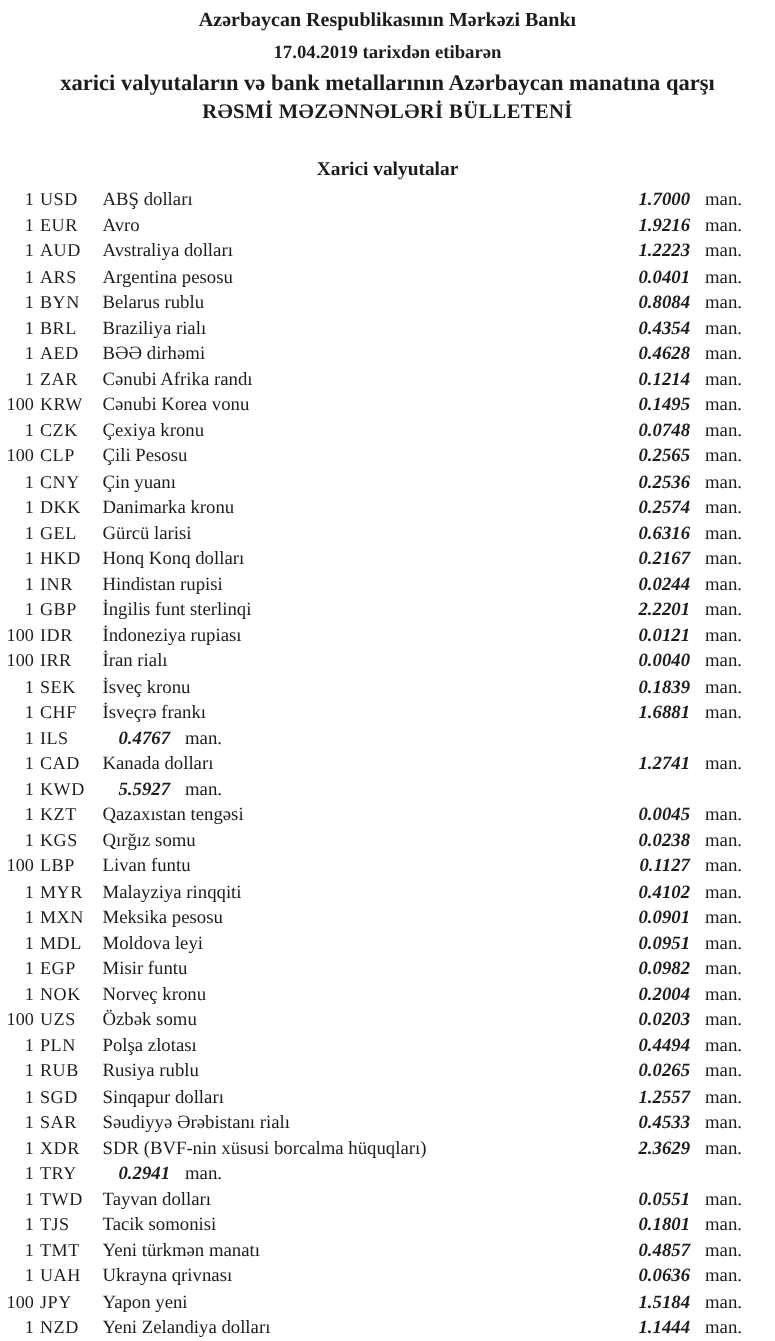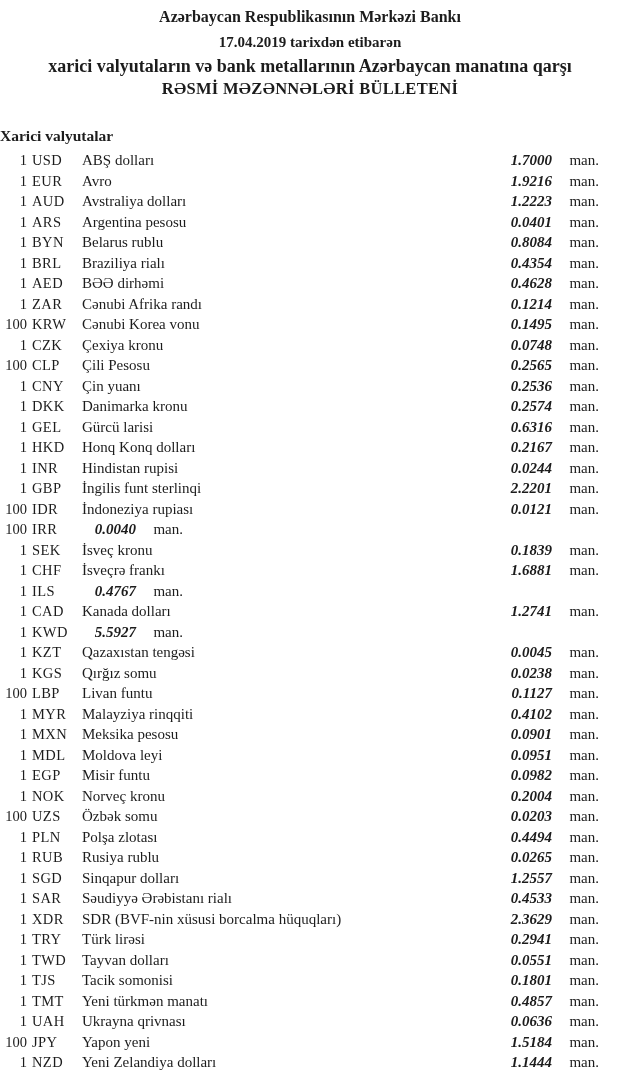--- a/index.html
+++ b/index.html
@@ -26,39 +26,39 @@
   }
   .subject-line {
     position: absolute; top: 57px; left: 0; width: 620px;
     font-size: 18px; font-weight: bold; line-height: 19px;
   }
   .bulletin-title {
     position: absolute; top: 79px; left: 0; width: 620px;
     font-size: 16.5px; font-weight: bold; line-height: 20px; letter-spacing: 0.3px;
   }
   .section-title {
-    position: absolute; top: 126px; left: 0; width: 620px; 
+    position: absolute; top: 126px; left: 0; width: 620px; text-align: center;
     font-size: 15.5px; font-weight: bold; line-height: 19px;
   }
   .rates-table {
     position: absolute; top: 150px; left: 0; width: 620px;
   }
   .row {
     display: flex;
     align-items: baseline;
     height: 20.51px;
     line-height: 20.51px;
     font-size: 15px;
     white-space: nowrap;
   }
   .qty   { width: 27px; text-align: right; font-size: 14.5px; flex: none; }
   .code  { width: 44px; margin-left: 5px; text-align: left; font-size: 14.5px; letter-spacing: 0.4px; flex: none; }
   .name  { flex: 1 1 auto; margin-left: 6px; overflow: hidden; }
   .rate  { width: 60px; text-align: right; font-weight: bold; font-style: italic; flex: none; }
-  .unit  { width: 35px; margin-left: 12px; text-align: right; flex: none; font-family: Liberation Serif, serif; }
+  .unit  { width: 35px; margin-left: 12px; text-align: left; flex: none; font-family: Liberation Serif, serif; }
   .row-spacer { flex: none; width: 21px; }
 </style>
 </head>
 <body>
 
 <div class="doc-header">
   <h1 class="bank-title">Azərbaycan Respublikasının Mərkəzi Bankı</h1>
   <div class="date-line">17.04.2019 tarixdən etibarən</div>
   <div class="subject-line">xarici valyutaların və bank metallarının Azərbaycan manatına qarşı</div>
   <div class="bulletin-title">RƏSMİ MƏZƏNNƏLƏRİ BÜLLETENİ</div>
@@ -226,20 +226,21 @@
       <span class="code">IDR</span>
       <span class="name">İndoneziya rupiası</span>
       <span class="rate">0.0121</span>
       <span class="unit">man.</span>
       <span class="row-spacer"></span>
     </div>
 
     <div class="row">
       <span class="qty">100</span>
       <span class="code">IRR</span>
+      <span class="name">İran rialı</span>
       <span class="rate">0.0040</span>
       <span class="unit">man.</span>
       <span class="row-spacer"></span>
     </div>
 
     <div class="row">
       <span class="qty">1</span>
       <span class="code">SEK</span>
       <span class="name">İsveç kronu</span>
       <span class="rate">0.1839</span>
@@ -403,21 +404,20 @@
       <span class="code">XDR</span>
       <span class="name">SDR (BVF-nin xüsusi borcalma hüquqları)</span>
       <span class="rate">2.3629</span>
       <span class="unit">man.</span>
       <span class="row-spacer"></span>
     </div>
 
     <div class="row">
       <span class="qty">1</span>
       <span class="code">TRY</span>
-      <span class="name">Türk lirəsi</span>
       <span class="rate">0.2941</span>
       <span class="unit">man.</span>
       <span class="row-spacer"></span>
     </div>
 
     <div class="row">
       <span class="qty">1</span>
       <span class="code">TWD</span>
       <span class="name">Tayvan dolları</span>
       <span class="rate">0.0551</span>

